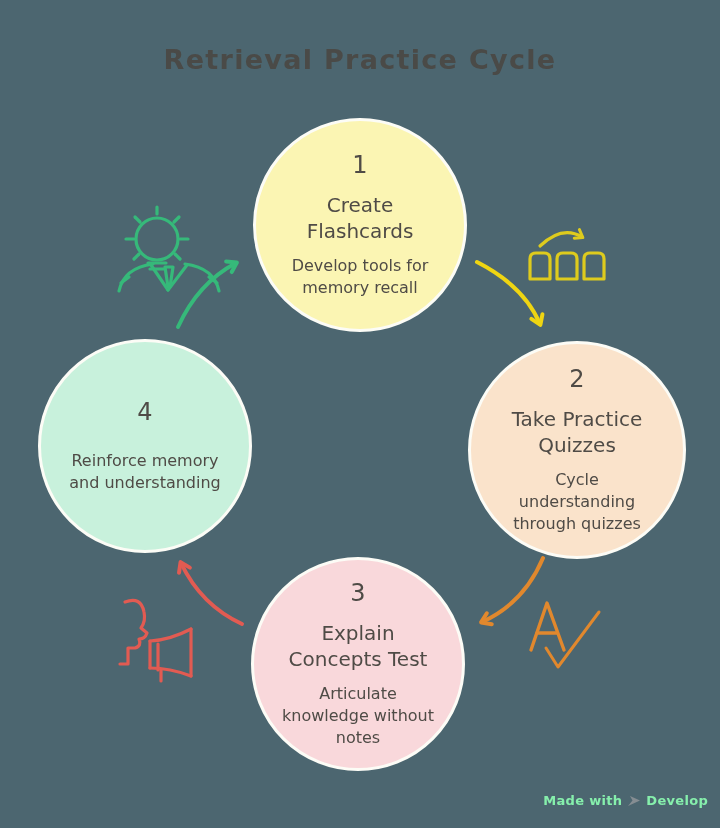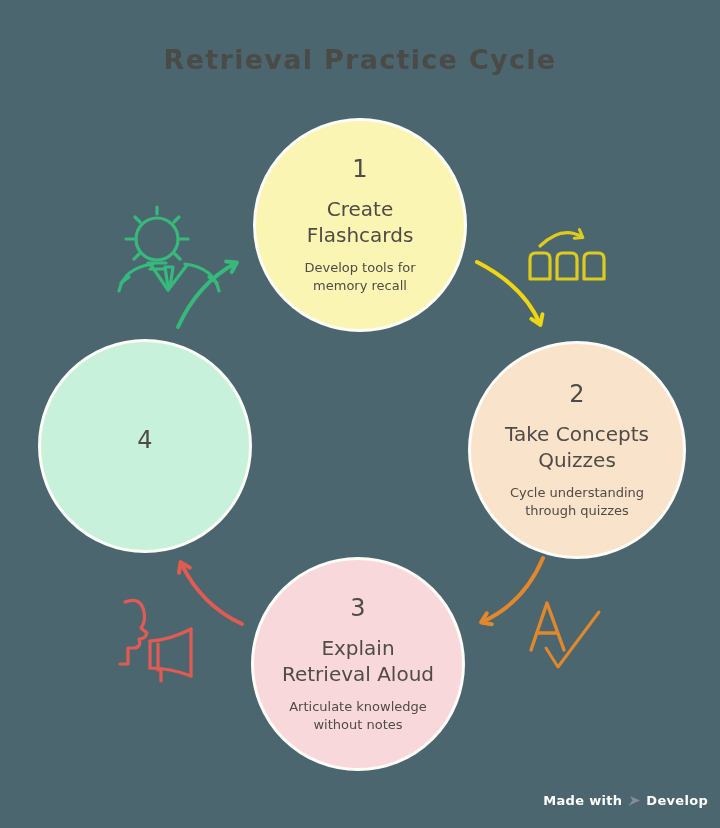--- a/index.html
+++ b/index.html
@@ -9,52 +9,53 @@
           font-size:27px;font-weight:bold;letter-spacing:1.3px;color:#4A4A47;}
   .circle{position:absolute;border-radius:50%;border:3px solid #FCFCF6;box-sizing:border-box;
           display:flex;flex-direction:column;align-items:center;justify-content:center;
           text-align:center;color:#4F4B46;}
   .s1{left:253px;top:118px;width:214px;height:214px;background:#FBF5B3;}
   .s2{left:468px;top:341px;width:218px;height:218px;background:#FAE3CB;}
   .s3{left:251px;top:557px;width:214px;height:214px;background:#F9D8DB;}
   .s4{left:38px;top:339px;width:214px;height:214px;background:#C8F1DC;}
   .num{font-size:24px;margin-bottom:13px;}
   .step-title{font-size:20px;line-height:1.3;padding:0 26px;text-align:center;}
-  .step-desc{font-size:13px;line-height:1.38;margin-top:11px;padding:0 24px;}
+  .step-desc{font-size:16px;line-height:1.38;margin-top:11px;padding:0 24px;}
   .overlay{position:absolute;left:0;top:0;width:720px;height:828px;pointer-events:none;}
   .watermark{position:absolute;right:12px;bottom:20px;display:flex;align-items:center;gap:5px;
-          font-size:13px;font-weight:bold;color:#ffffff;letter-spacing:.3px;}
+          font-size:13px;font-weight:bold;color:#86efac;letter-spacing:.3px;}
 </style>
 </head>
 <body>
 
 <div class="canvas">
 
   <h1 class="page-title">Retrieval Practice Cycle</h1>
 
   <div class="circle s1">
     <div class="num">1</div>
     <div class="step-title">Create Flashcards</div>
     <div class="step-desc">Develop tools for memory recall</div>
   </div>
 
   <div class="circle s2">
     <div class="num">2</div>
-    <div class="step-title">Take Concepts Quizzes</div>
+    <div class="step-title">Take Practice Quizzes</div>
     <div class="step-desc">Cycle understanding through quizzes</div>
   </div>
 
   <div class="circle s3">
     <div class="num">3</div>
-    <div class="step-title">Explain Retrieval Aloud</div>
+    <div class="step-title">Explain Concepts Test</div>
     <div class="step-desc">Articulate knowledge without notes</div>
   </div>
 
   <div class="circle s4">
     <div class="num">4</div>
+    <div class="step-desc">Reinforce memory and understanding</div>
   </div>
 
   <svg class="overlay" viewBox="0 0 720 828">
     <defs>
       <marker id="mG" markerUnits="userSpaceOnUse" markerWidth="18" markerHeight="18" refX="11" refY="9" orient="auto">
         <path d="M3,3 L12,9 L3,15" fill="none" stroke="#36B97A" stroke-width="4" stroke-linecap="round" stroke-linejoin="round"></path>
       </marker>
       <marker id="mY" markerUnits="userSpaceOnUse" markerWidth="18" markerHeight="18" refX="11" refY="9" orient="auto">
         <path d="M3,3 L12,9 L3,15" fill="none" stroke="#EFD512" stroke-width="4" stroke-linecap="round" stroke-linejoin="round"></path>
       </marker>

